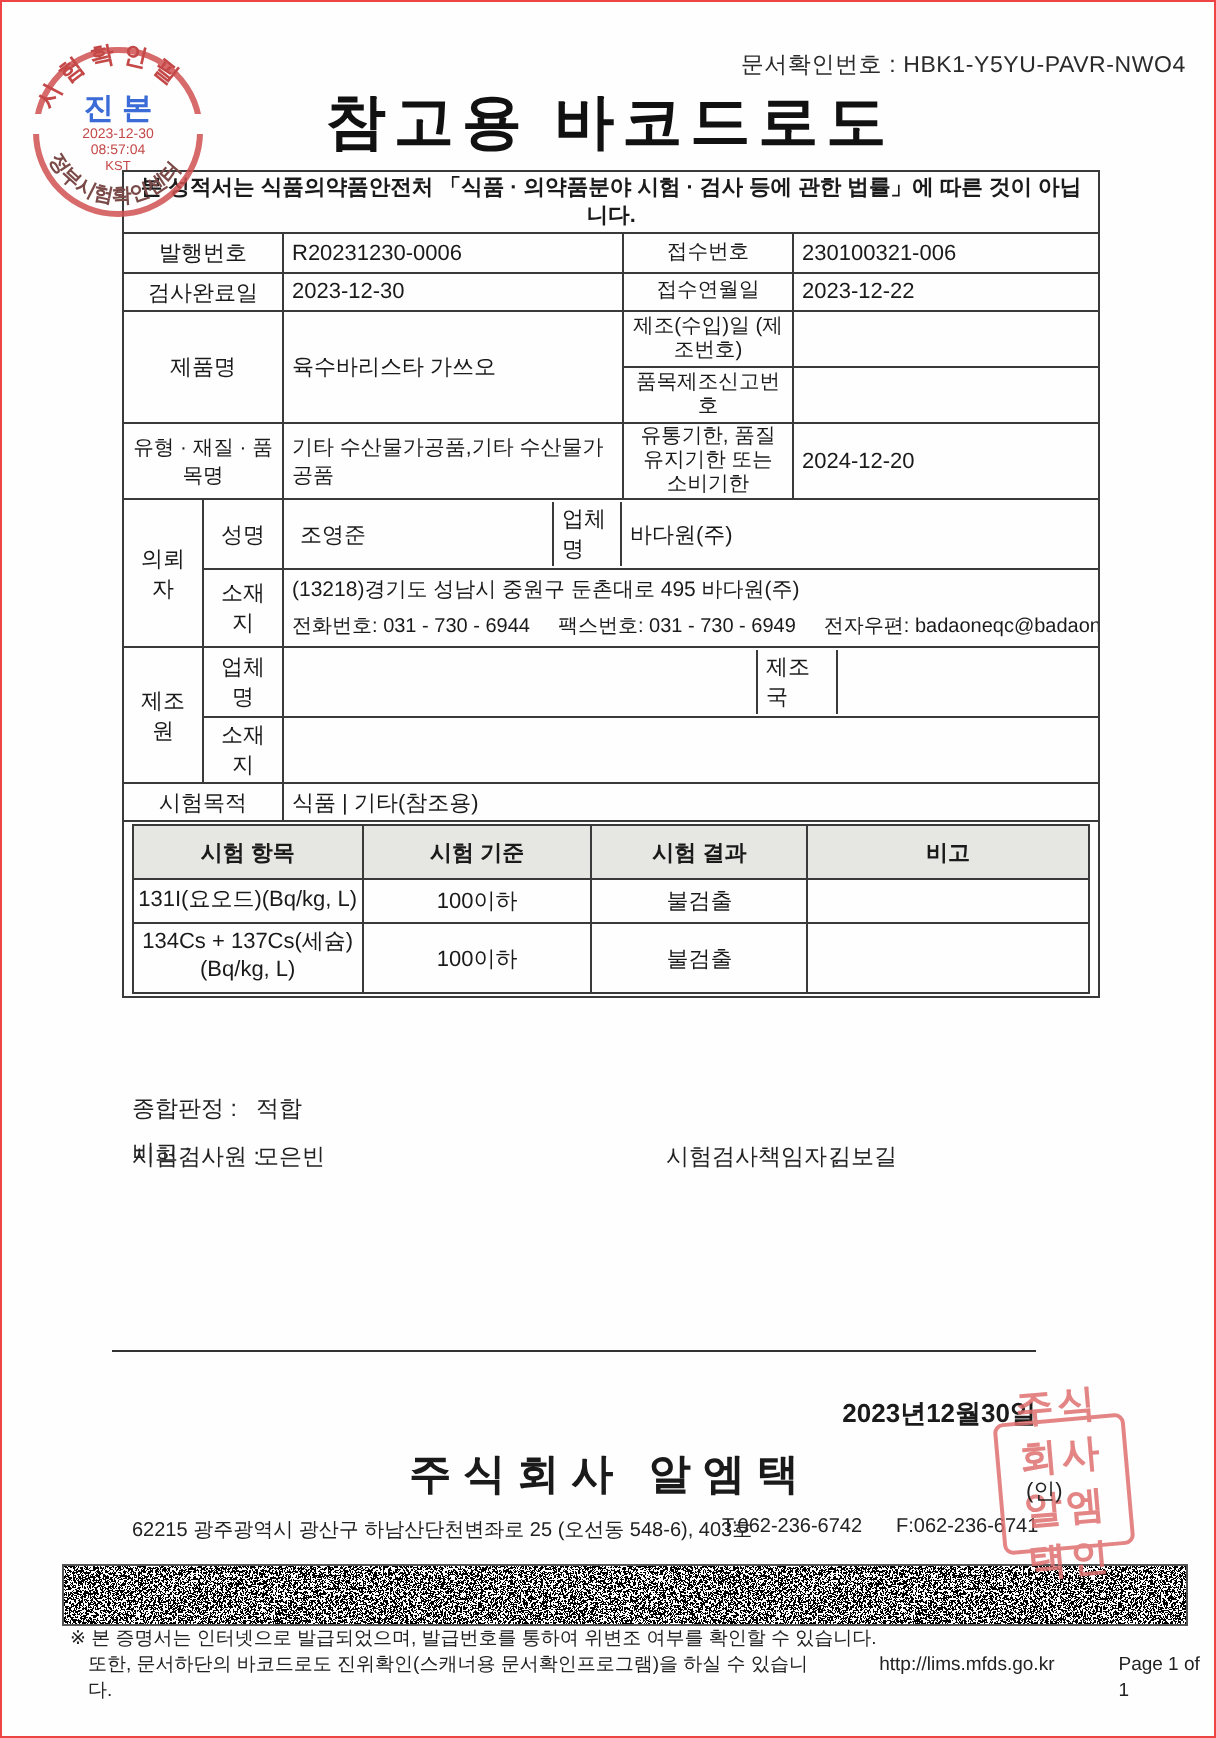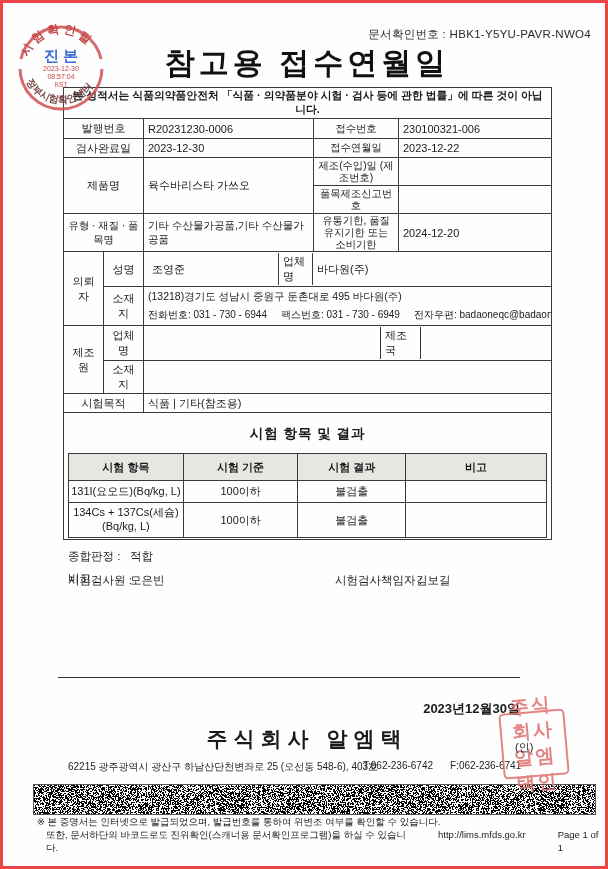--- a/index.html
+++ b/index.html
@@ -1,18 +1,18 @@
 <!DOCTYPE html>
 <html><head>
 <meta charset="utf-8">
 <style>
   html,body{margin:0;padding:0;background:#fff;}
   .page{position:relative;width:608px;height:869px;background:#fefefe;
         font-family:"Liberation Sans","DejaVu Sans",sans-serif;color:#1a1a1a;
-        box-sizing:border-box;border:3px solid #ef4444;overflow:hidden;}
+        box-sizing:border-box;border:1px solid #ef4444;overflow:hidden;}
   .doc-no{position:absolute;top:24px;right:14px;font-size:11.5px;color:#2a2a2a;letter-spacing:.3px;}
   .title{position:absolute;top:40px;left:60px;width:488px;text-align:center;
          font-size:30px;font-weight:bold;letter-spacing:4px;color:#111;}
   .stamp{position:absolute;left:12px;top:18px;z-index:5;}
 
   table.main{position:absolute;left:60px;top:84px;width:488px;border-collapse:collapse;
              table-layout:fixed;font-size:11px;}
   table.main td{border:1px solid #3a3a3a;padding:1px 4px;vertical-align:middle;overflow:hidden;}
   td.lab{text-align:center;}
   td.notice{font-weight:bold;text-align:center;font-size:10.8px;padding:2px;}
@@ -56,21 +56,21 @@
 </head>
 <body>
 
 <div class="page">
 
   <div class="doc-no">
     <span>문서확인번호 :</span>
     <span>HBK1-Y5YU-PAVR-NWO4</span>
   </div>
 
-  <div class="title">참고용 접수연월일</div>
+  <div class="title">참고용 바코드로도</div>
 
   <svg class="stamp" width="92" height="92" viewBox="0 0 92 92">
     <circle cx="46" cy="47" r="41" fill="none" stroke="#d05050" stroke-width="3" opacity="0.85"></circle>
     <defs>
       <path id="arcTop" d="M 11,47 A 35,35 0 0 1 81,47"></path>
       <path id="arcBot" d="M 8,44 A 38,38 0 0 0 84,44"></path>
     </defs>
     <rect x="2" y="38" width="14" height="10" fill="#fefefe"></rect>
     <rect x="76" y="38" width="14" height="10" fill="#fefefe"></rect>
     <text font-size="12" font-weight="bold" fill="#c44848">
@@ -164,21 +164,20 @@
     <tr style="height:21px">
       <td class="lab">소재지</td>
       <td colspan="3"></td>
     </tr>
     <tr style="height:19px">
       <td class="lab" colspan="2">시험목적</td>
       <td colspan="3">식품 | 기타(참조용)</td>
     </tr>
     <tr>
       <td class="noborder-pad" colspan="5">
-        <div class="res-title">시험 항목 및 결과</div>
         <table class="results">
           <colgroup>
                 <col style="width:24%">
                 <col style="width:24%">
                 <col style="width:22.5%">
                 <col style="width:29.5%">
               </colgroup>
           <tbody>
                 <tr>
             <th>시험 항목</th>

